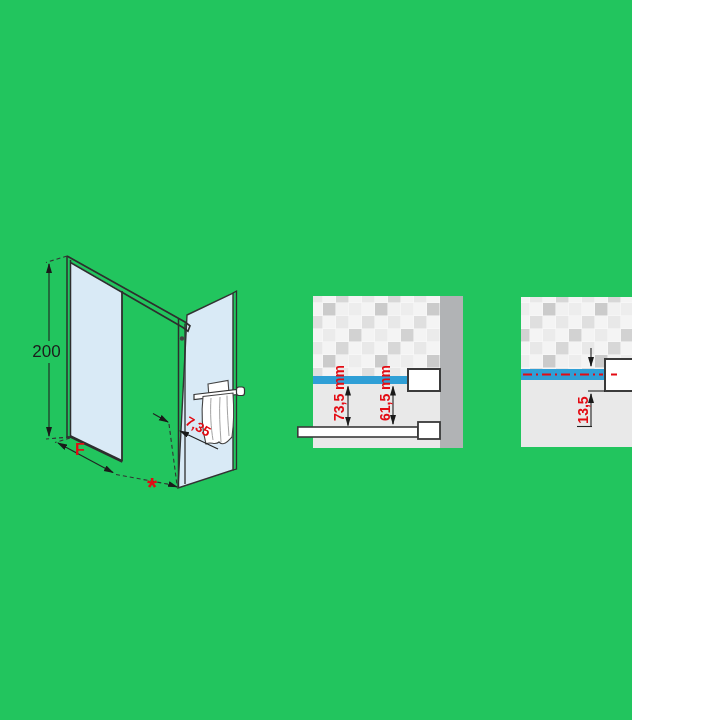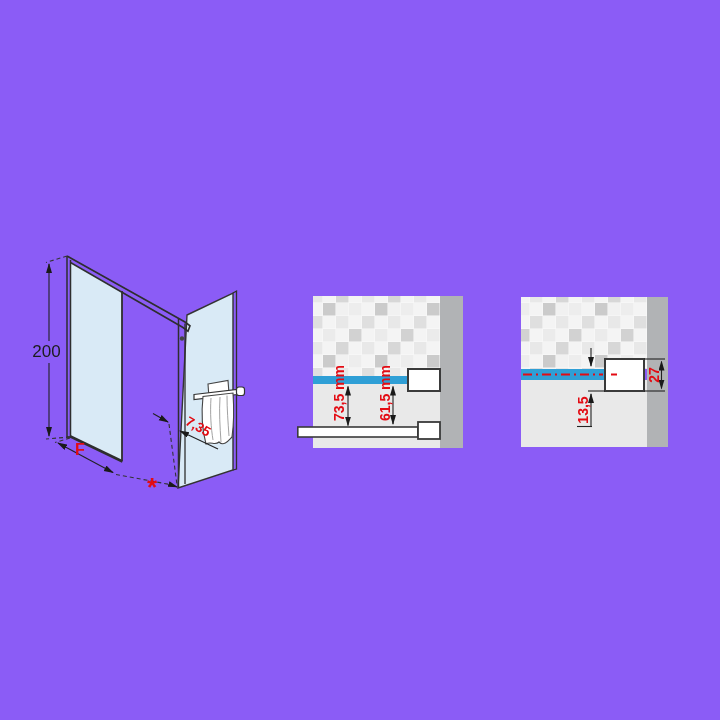--- a/index.html
+++ b/index.html
@@ -1,16 +1,16 @@
 <!DOCTYPE html>
 <html><head>
 <meta charset="utf-8">
 <style>
   html,body{margin:0;padding:0;background:#fff;}
-  .page{position:relative;width:720px;height:720px;background:#8b5cf6;overflow:hidden;
+  .page{position:relative;width:632px;height:720px;background:#22c55e;overflow:hidden;
         font-family:"Liberation Sans",sans-serif;}
   svg{position:absolute;overflow:visible;}
   #iso{left:30px;top:243px;}
   #detailA{left:297px;top:290px;}
   #detailB{left:517px;top:290px;}
   text{font-family:"Liberation Sans",sans-serif;}
   .dim-black{font-size:17px;fill:#1c1c1c;}
   .dim-red{font-weight:bold;}
   .dim-red-sm{font-weight:bold;font-size:13.5px;}
   .dim-red-lg{font-weight:bold;font-size:16px;}

